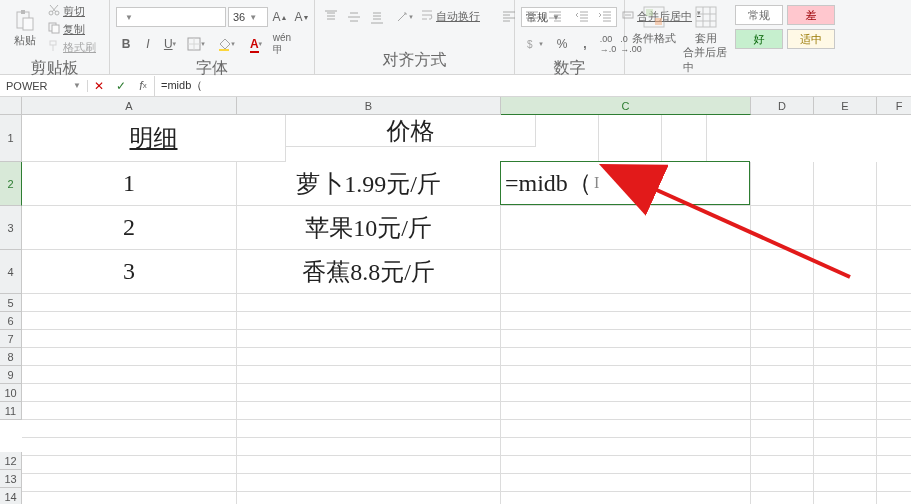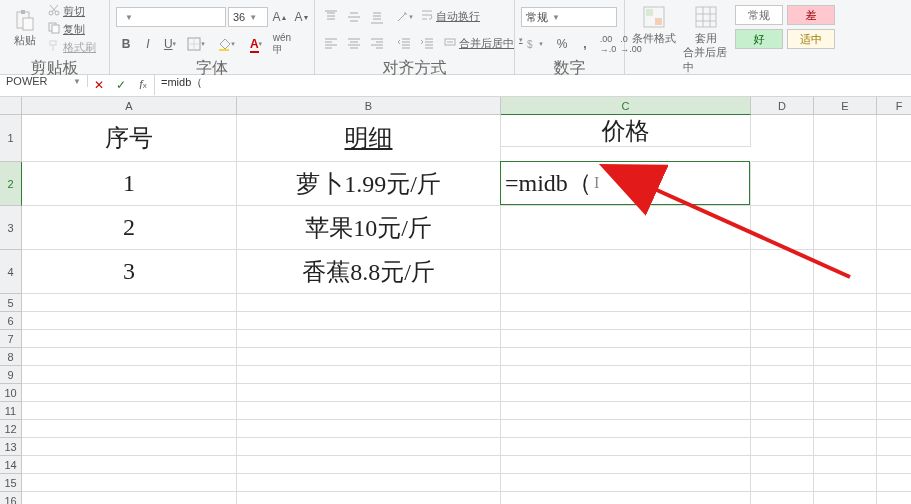--- a/index.html
+++ b/index.html
@@ -154,21 +154,21 @@
   }
   .pill.good { border-color: #c8c8c8; }
   .pill.neutral { border-color: #c8c8c8; color: #997800; background: #fff9e6; }
 
   
   .fbar {
     height: 22px;
     background: #fff;
     border-bottom: 1px solid #d6d6d6;
     display: flex;
-    align-items: flex-start;
+    align-items: center;
     font-size: 11px;
     color: #444;
   }
   .namebox {
     width: 88px;
     border-right: 1px solid #d6d6d6;
     padding: 0 6px;
     display: flex;
     align-items: center;
   }
@@ -359,21 +359,21 @@
         </div>
         <div class="icon-btn">
             <span style="font-size:10px">wén<br>甲</span>
           </div>
       </div>
     </div>
     <div class="ribbon-group-label">字体</div>
   </div>
 
   <div class="ribbon-group" style="width:200px">
-    <div class="ribbon-top" style="flex-direction:column;gap:3px;padding-top:3px">
+    <div class="ribbon-top" style="flex-direction:row;gap:19px;padding-top:3px">
       <div class="align-row">
         <div class="icon-btn">
             <svg width="14" height="14">
               <path d="M1 1 h12 M3 3 h8 M3 6 h8 M3 9 h8" stroke="#888"></path>
             </svg>
           </div>
         <div class="icon-btn">
             <svg width="14" height="14">
               <path d="M3 3 h8 M1 7 h12 M3 11 h8" stroke="#888"></path>
             </svg>
@@ -538,29 +538,28 @@
       <div class="row-h active" style="height: 44px;">2</div>
       <div class="row-h" style="height: 44px;">3</div>
       <div class="row-h" style="height: 44px;">4</div>
       <div class="row-h" style="height: 18px;">5</div>
       <div class="row-h" style="height: 18px;">6</div>
       <div class="row-h" style="height: 18px;">7</div>
       <div class="row-h" style="height: 18px;">8</div>
       <div class="row-h" style="height: 18px;">9</div>
       <div class="row-h" style="height: 18px;">10</div>
       <div class="row-h" style="height: 18px;">11</div>
-      <div class="row-h" style="height: 18px;">12</div>
+      <div class="row-h" style="height: 18px; margin-top: 32px;">12</div>
       <div class="row-h" style="height: 18px;">13</div>
       <div class="row-h" style="height: 18px;">14</div>
       <div class="row-h" style="height: 18px;">15</div>
       <div class="row-h" style="height: 18px;">16</div>
     </div>
   <div class="grid" id="grid">
       <div class="grow">
-        <div class="cell header-text" style="width: 215px; height: 47px;">序号</div>
         <div class="cell header-text" style="width: 264px; height: 47px; text-decoration: underline;">明细</div>
         <div class="cell header-text" style="width: 250px; height: 32px; text-align: right;">价格</div>
         <div class="cell" style="width: 63px; height: 47px;"></div>
         <div class="cell" style="width: 63px; height: 47px;"></div>
         <div class="cell" style="width: 45px; height: 47px;"></div>
       </div>
       <div class="grow">
         <div class="cell data-text" style="width: 215px; height: 44px;">1</div>
         <div class="cell data-text" style="width: 264px; height: 44px;">萝卜1.99元/斤</div>
         <div class="cell" style="width: 250px; height: 44px;"></div>

